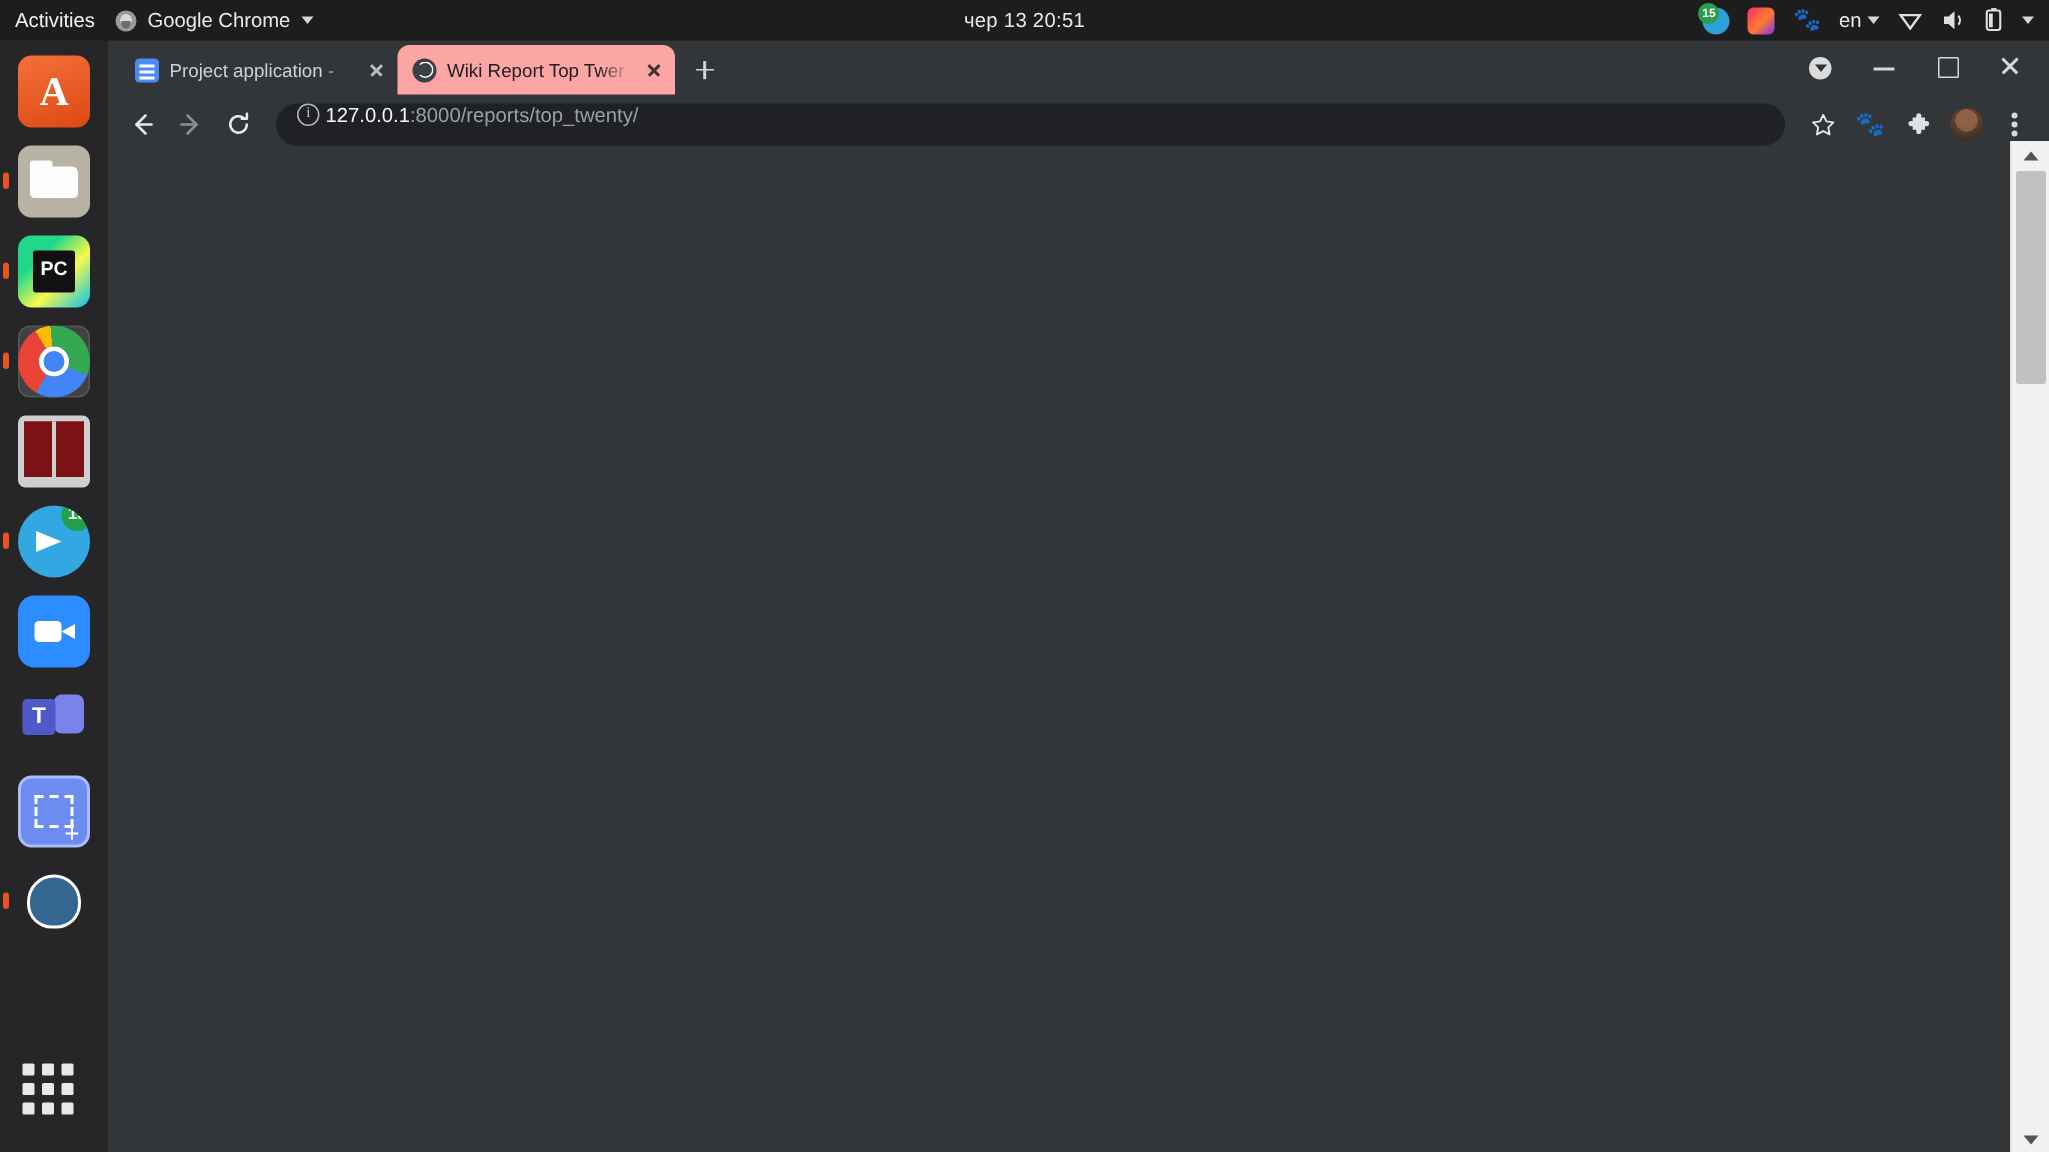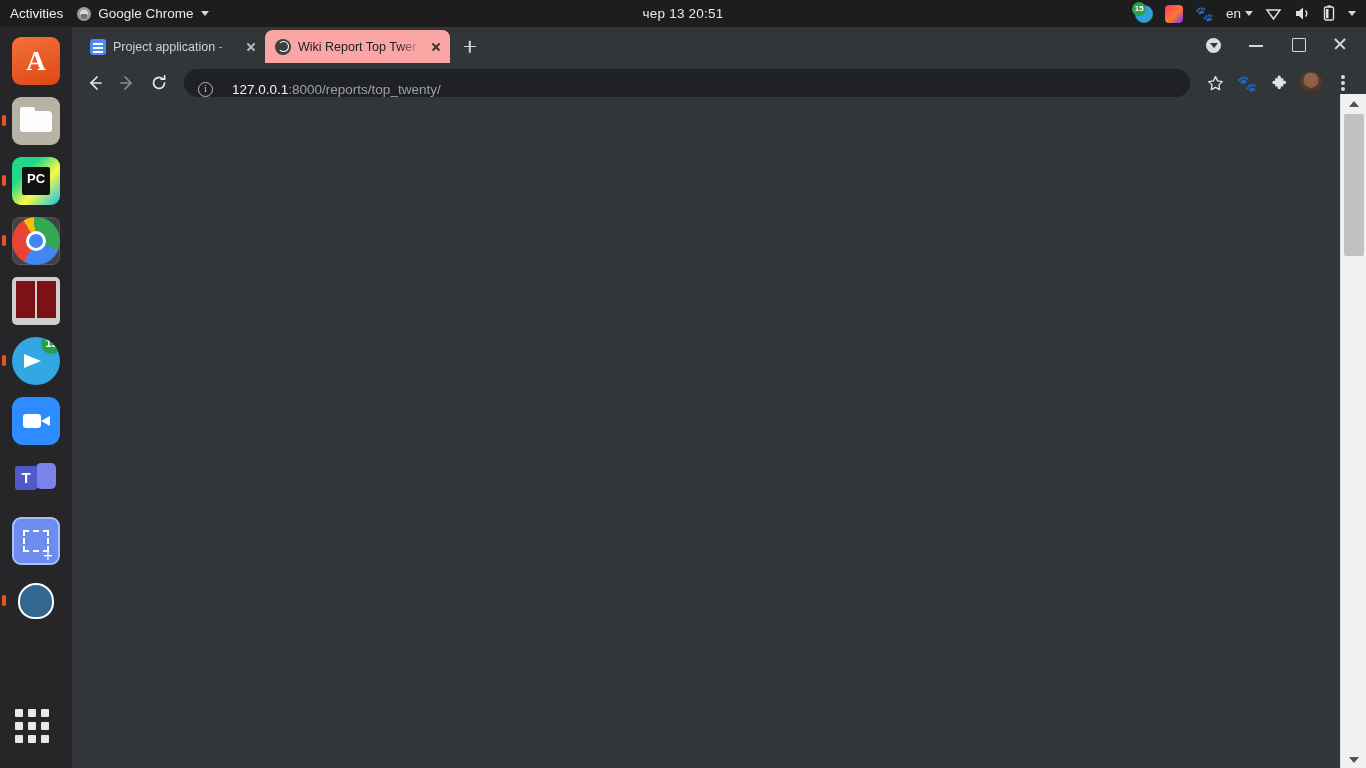--- a/index.html
+++ b/index.html
@@ -221,21 +221,21 @@
     content:""; position:absolute; left:13px; top:14px; width:14px;height:1.6px;background:#d6d8da;
   }
   .wc-close::before{transform:rotate(45deg);} .wc-close::after{transform:rotate(-45deg);}
 
   
   #toolbar { height:40px; background:#323639; display:flex; align-items:center; padding:0 8px; gap:2px;}
   .tb-btn { width:30px;height:30px; position:relative; color:#e2e4e6; display:flex;align-items:center;justify-content:center;}
   .tb-btn svg{display:block;}
   #omnibox {
     flex:1 1 auto; height:28px; background:#202124; border-radius:14px;
-    display:flex; align-items:flex-end; gap:19px; padding:0 14px; margin:0 8px;
+    display:flex; align-items:flex-start; gap:4px; padding:0 14px; margin:0 8px;
     color:#e8eaed; font-size:13.5px;
   }
   .info-ico { width:15px;height:15px;border-radius:50%;border:1.4px solid #b6b9bc; position:relative; flex:0 0 15px;}
   .info-ico::after{content:"i"; position:absolute; inset:0; text-align:center; font-size:10px; line-height:12.5px;
     color:#c3c6c9; font-family:"Liberation Serif",serif;}
   .url-host{color:#f1f3f4;} .url-rest{color:#9aa0a6;}
   .avatar { width:22px;height:22px;border-radius:50%;
     background:radial-gradient(circle at 50% 38%,#8d6246 0 42%, #5d4030 43% 100%);
     box-shadow:inset 0 -6px 6px -3px #3a2a20; }
   .kebab { width:4px;height:4px;border-radius:50%;background:#d7d9db;

